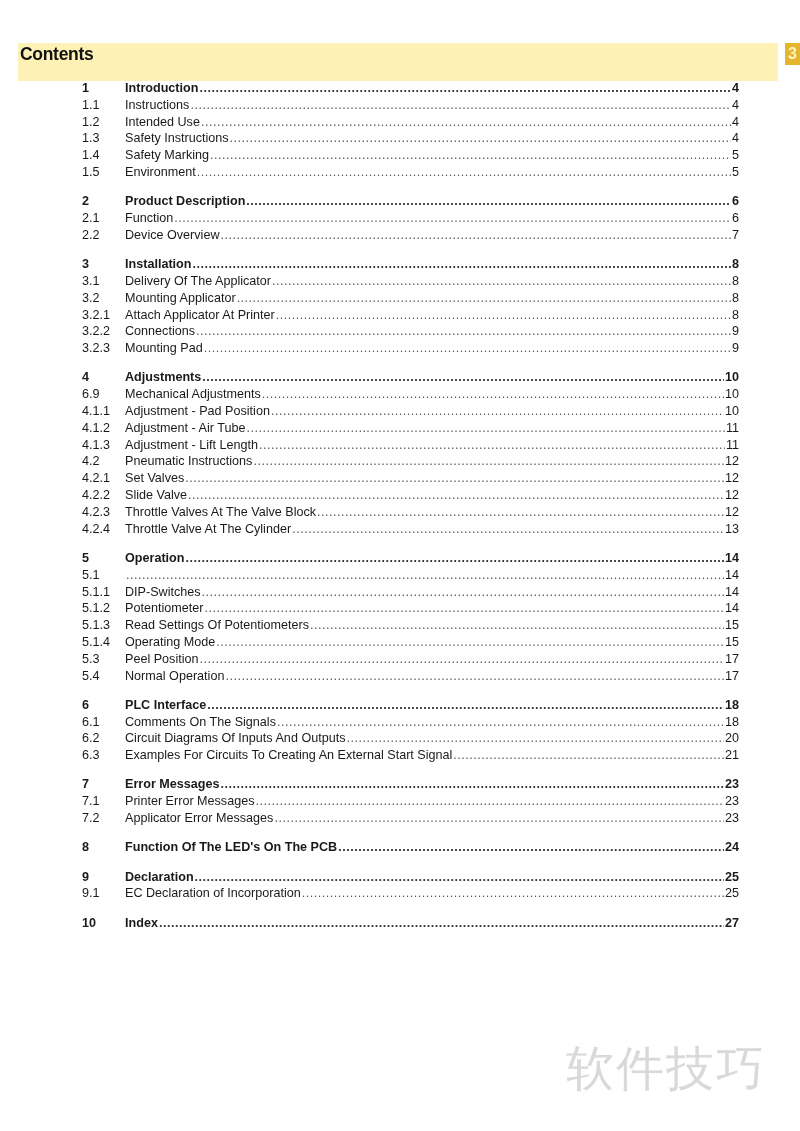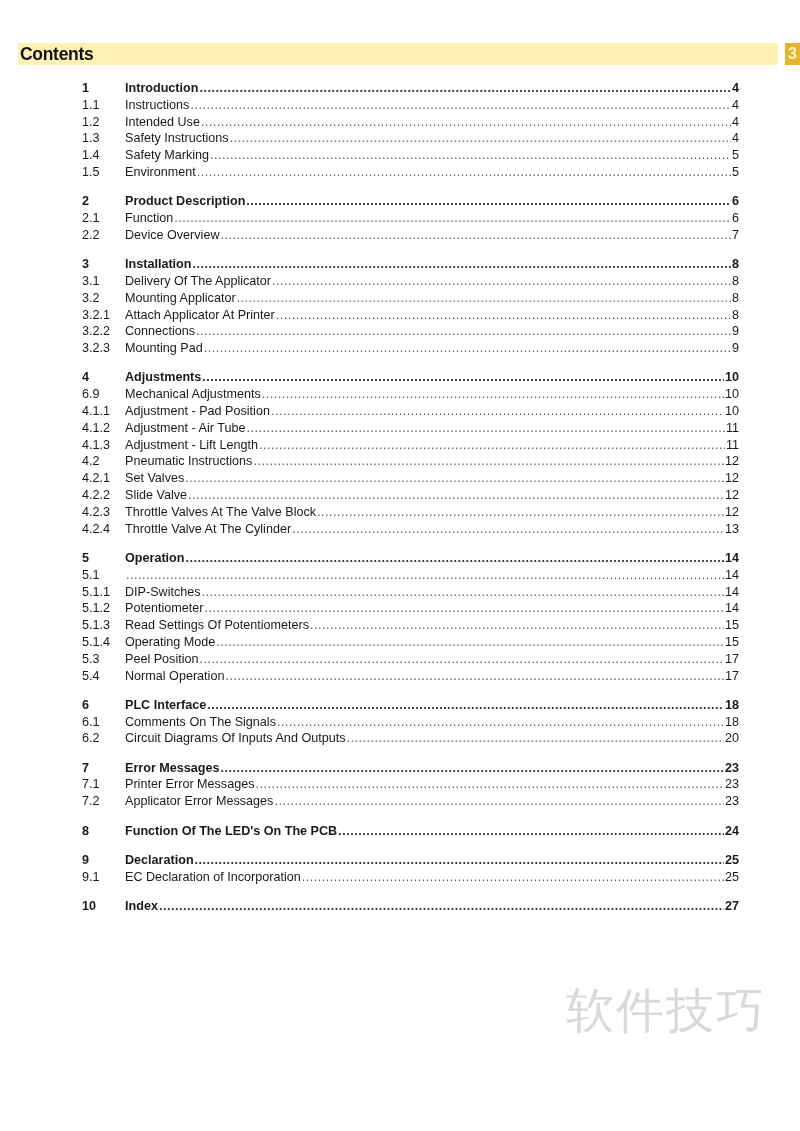--- a/index.html
+++ b/index.html
@@ -1,21 +1,21 @@
 <!DOCTYPE html>
 <html><head>
 <meta charset="utf-8">
 <style>
   html, body { margin: 0; padding: 0; }
   body {
     width: 800px; height: 1131px; background: #ffffff; position: relative; overflow: hidden;
     font-family: "Liberation Sans", sans-serif; color: #1a1a1a;
   }
   .header-band {
-    position: absolute; left: 18px; top: 43px; width: 760px; height: 22px;
+    position: absolute; left: 18px; top: 43px; width: 760px; height: 38px;
     background: #fdf1b6;
   }
   .header-title {
     position: absolute; left: 2px; top: 0px; font-size: 17.5px; font-weight: bold;
     line-height: 22px; color: #111; letter-spacing: -0.3px;
   }
   .page-tab {
     position: absolute; left: 785px; top: 43px; width: 20px; height: 22px;
     background: #e6b52e; color: #fff3c4; font-weight: bold; font-size: 16px;
     line-height: 22px; padding-left: 3px; box-sizing: border-box;
@@ -33,21 +33,21 @@
   .dots {
     flex: 1 1 auto; overflow: hidden; white-space: nowrap; margin: 0 1px;
     letter-spacing: 0.5px; color: #333;
   }
   .dots::after {
     content: "....................................................................................................................................................................................................................................";
   }
   .row:not(.chapter) .dots { color: #555; }
   .page { white-space: nowrap; text-align: right; }
   .watermark {
-    position: absolute; left: 566px; top: 979px; font-size: 48px; color: #d9d9d9;
+    position: absolute; left: 566px; top: 1037px; font-size: 48px; color: #d9d9d9;
     font-family: "DejaVu Sans", sans-serif; letter-spacing: 2px;
   }
 </style>
 </head>
 <body>
 
 <div class="header-band">
   <div class="header-title">Contents</div>
 </div>
 <div class="page-tab">3</div>
@@ -261,20 +261,26 @@
       <span class="title">Comments On The Signals</span>
       <span class="dots"></span>
       <span class="page">18</span>
     </div>
     <div class="row">
       <span class="num">6.2</span>
       <span class="title">Circuit Diagrams Of Inputs And Outputs</span>
       <span class="dots"></span>
       <span class="page">20</span>
     </div>
+    <div class="row">
+      <span class="num">6.3</span>
+      <span class="title">Examples For Circuits To Creating An External Start Signal</span>
+      <span class="dots"></span>
+      <span class="page">21</span>
+    </div>
     <div class="row chapter gap">
       <span class="num">7</span>
       <span class="title">Error Messages</span>
       <span class="dots"></span>
       <span class="page">23</span>
     </div>
     <div class="row">
       <span class="num">7.1</span>
       <span class="title">Printer Error Messages </span>
       <span class="dots"></span>

